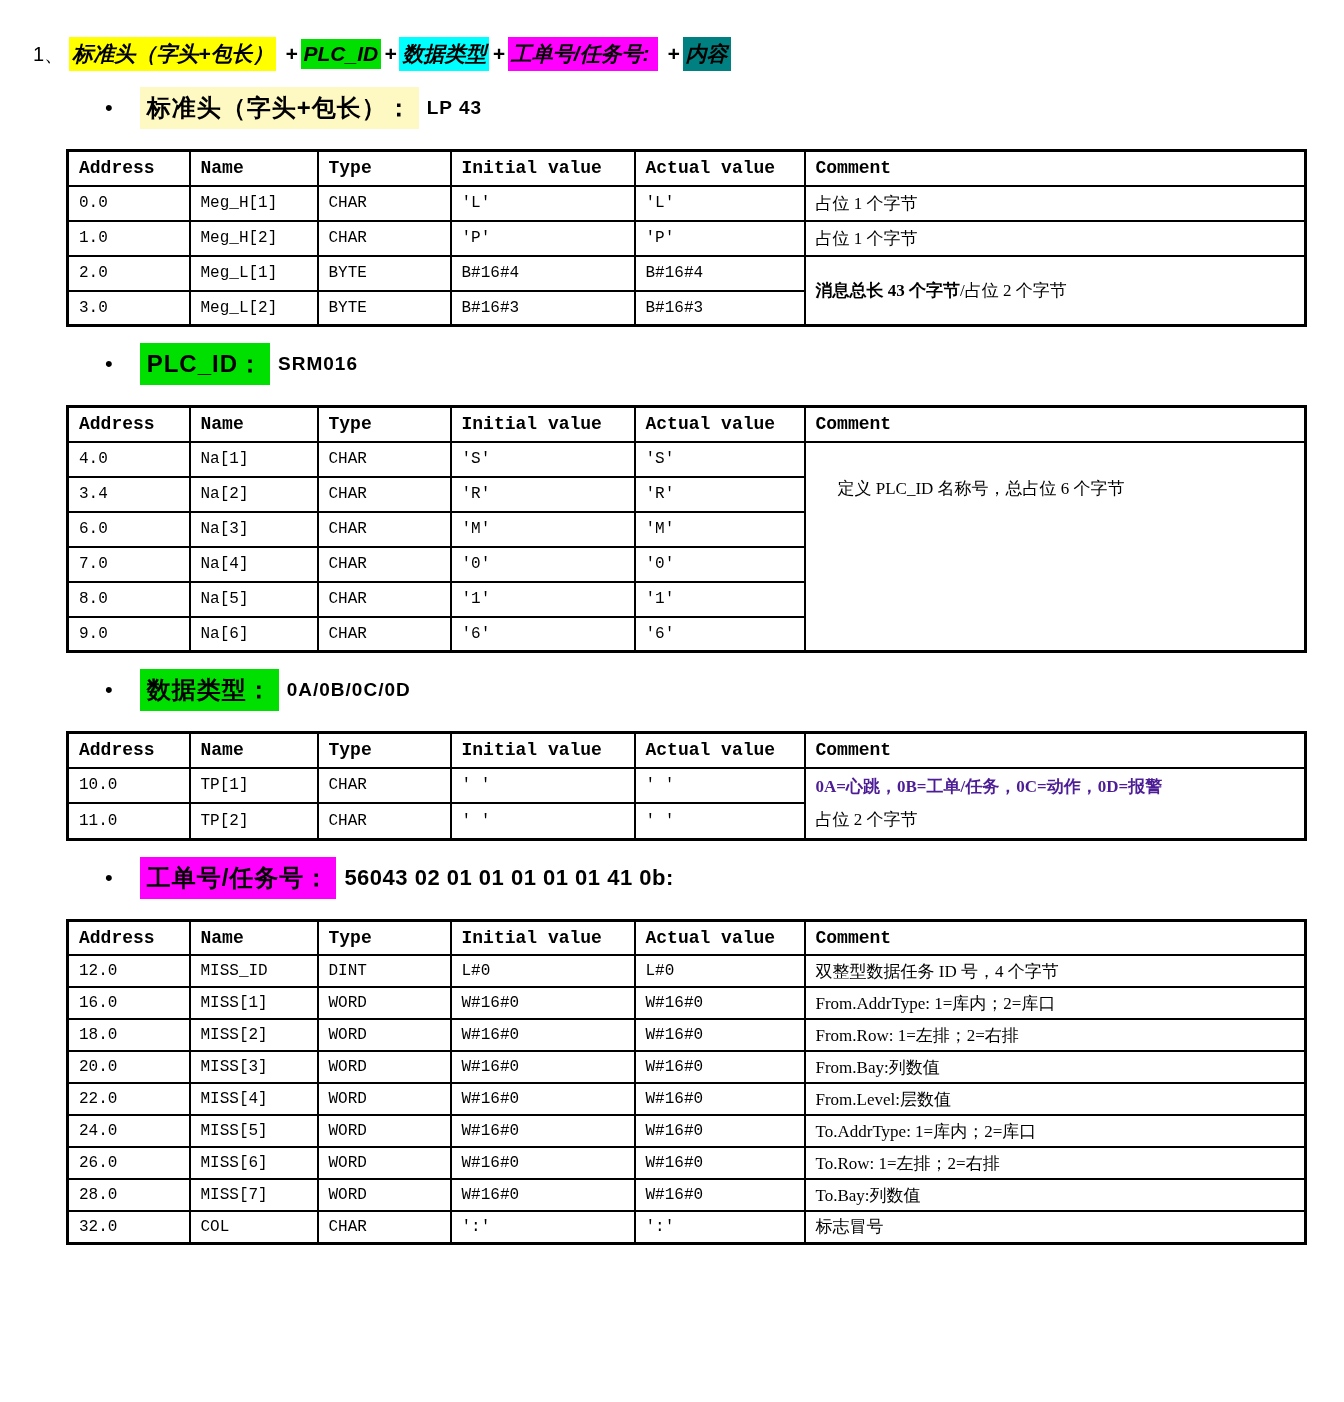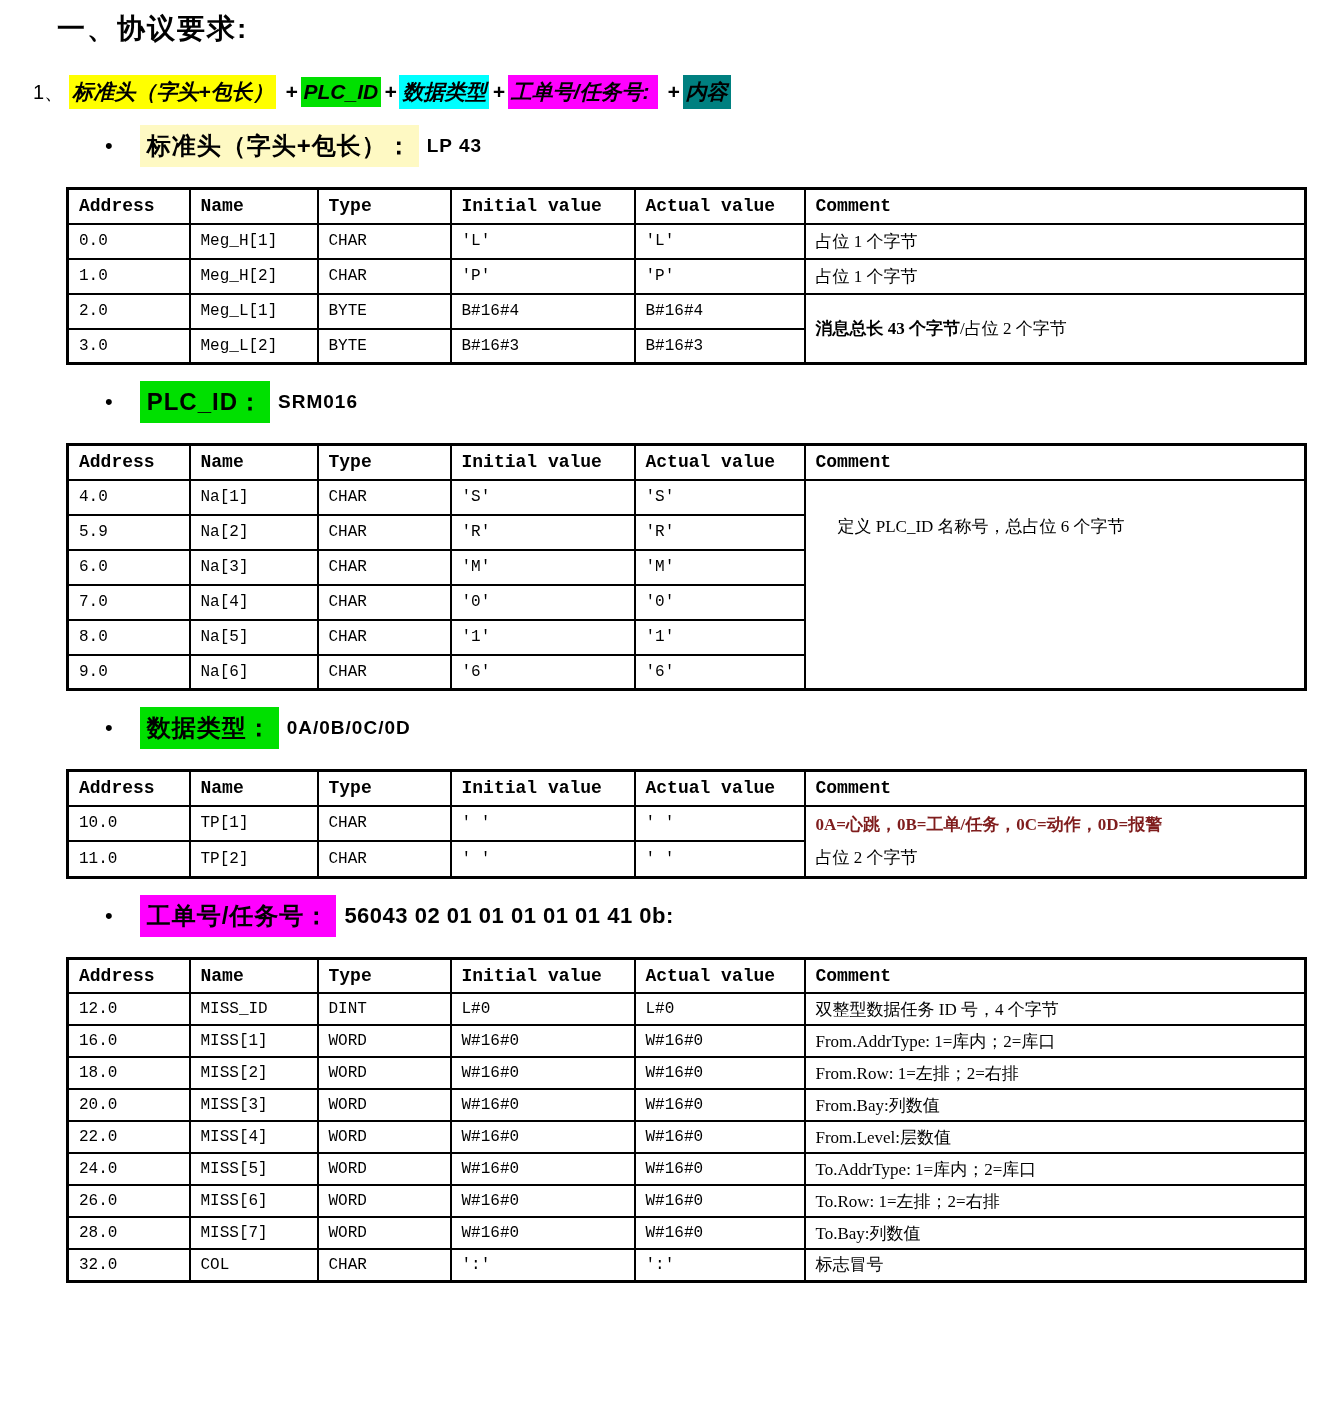--- a/index.html
+++ b/index.html
@@ -48,21 +48,20 @@
   .proto-section[data-section="1"] td[rowspan] { vertical-align: top; padding-top: 34px; padding-left: 32px; }
   .proto-section[data-section="2"] td[rowspan] { vertical-align: top; padding-top: 1px; }
   .proto-section[data-section="2"] td[rowspan] .line { line-height: 33px; }
   .line { display: block; }
 </style>
 </head>
 <body>
 
 <div class="page">
 
-  <h1 class="title">一、协议要求:</h1>
 
   <div class="formula">
     <span class="num">1、</span>
     <span class="segs">
         <span class="seg" style="background-color: rgb(255, 255, 0);">标准头（字头+包长）</span>
         <span class="seg"> +</span>
         <span class="seg" style="background-color: rgb(0, 224, 0);">PLC_ID</span>
         <span class="seg">+</span>
         <span class="seg" style="background-color: rgb(0, 255, 255);">数据类型</span>
         <span class="seg">+</span>
@@ -161,21 +160,21 @@
         <tbody>
           <tr>
             <td><span>4.0</span></td>
             <td><span>Na[1]</span></td>
             <td><span>CHAR</span></td>
             <td><span>'S'</span></td>
             <td><span>'S'</span></td>
             <td rowspan="6" class="cn"><span>定义 PLC_ID 名称号，总占位 6 个字节</span></td>
           </tr>
           <tr>
-            <td><span>5.9</span></td>
+            <td><span>3.4</span></td>
             <td><span>Na[2]</span></td>
             <td><span>CHAR</span></td>
             <td><span>'R'</span></td>
             <td><span>'R'</span></td>
           </tr>
           <tr>
             <td><span>6.0</span></td>
             <td><span>Na[3]</span></td>
             <td><span>CHAR</span></td>
             <td><span>'M'</span></td>
@@ -232,21 +231,21 @@
           </tr>
         </thead>
         <tbody>
           <tr>
             <td><span>10.0</span></td>
             <td><span>TP[1]</span></td>
             <td><span>CHAR</span></td>
             <td><span>' '</span></td>
             <td><span>' '</span></td>
             <td rowspan="2" class="cn">
-              <div class="line" style="font-weight: bold; color: #7f1d1d;">0A=心跳，0B=工单/任务，0C=动作，0D=报警</div>
+              <div class="line" style="font-weight: bold; color: #4c1d95;">0A=心跳，0B=工单/任务，0C=动作，0D=报警</div>
               <div class="line">占位 2 个字节</div>
             </td>
           </tr>
           <tr>
             <td><span>11.0</span></td>
             <td><span>TP[2]</span></td>
             <td><span>CHAR</span></td>
             <td><span>' '</span></td>
             <td><span>' '</span></td>
           </tr>

